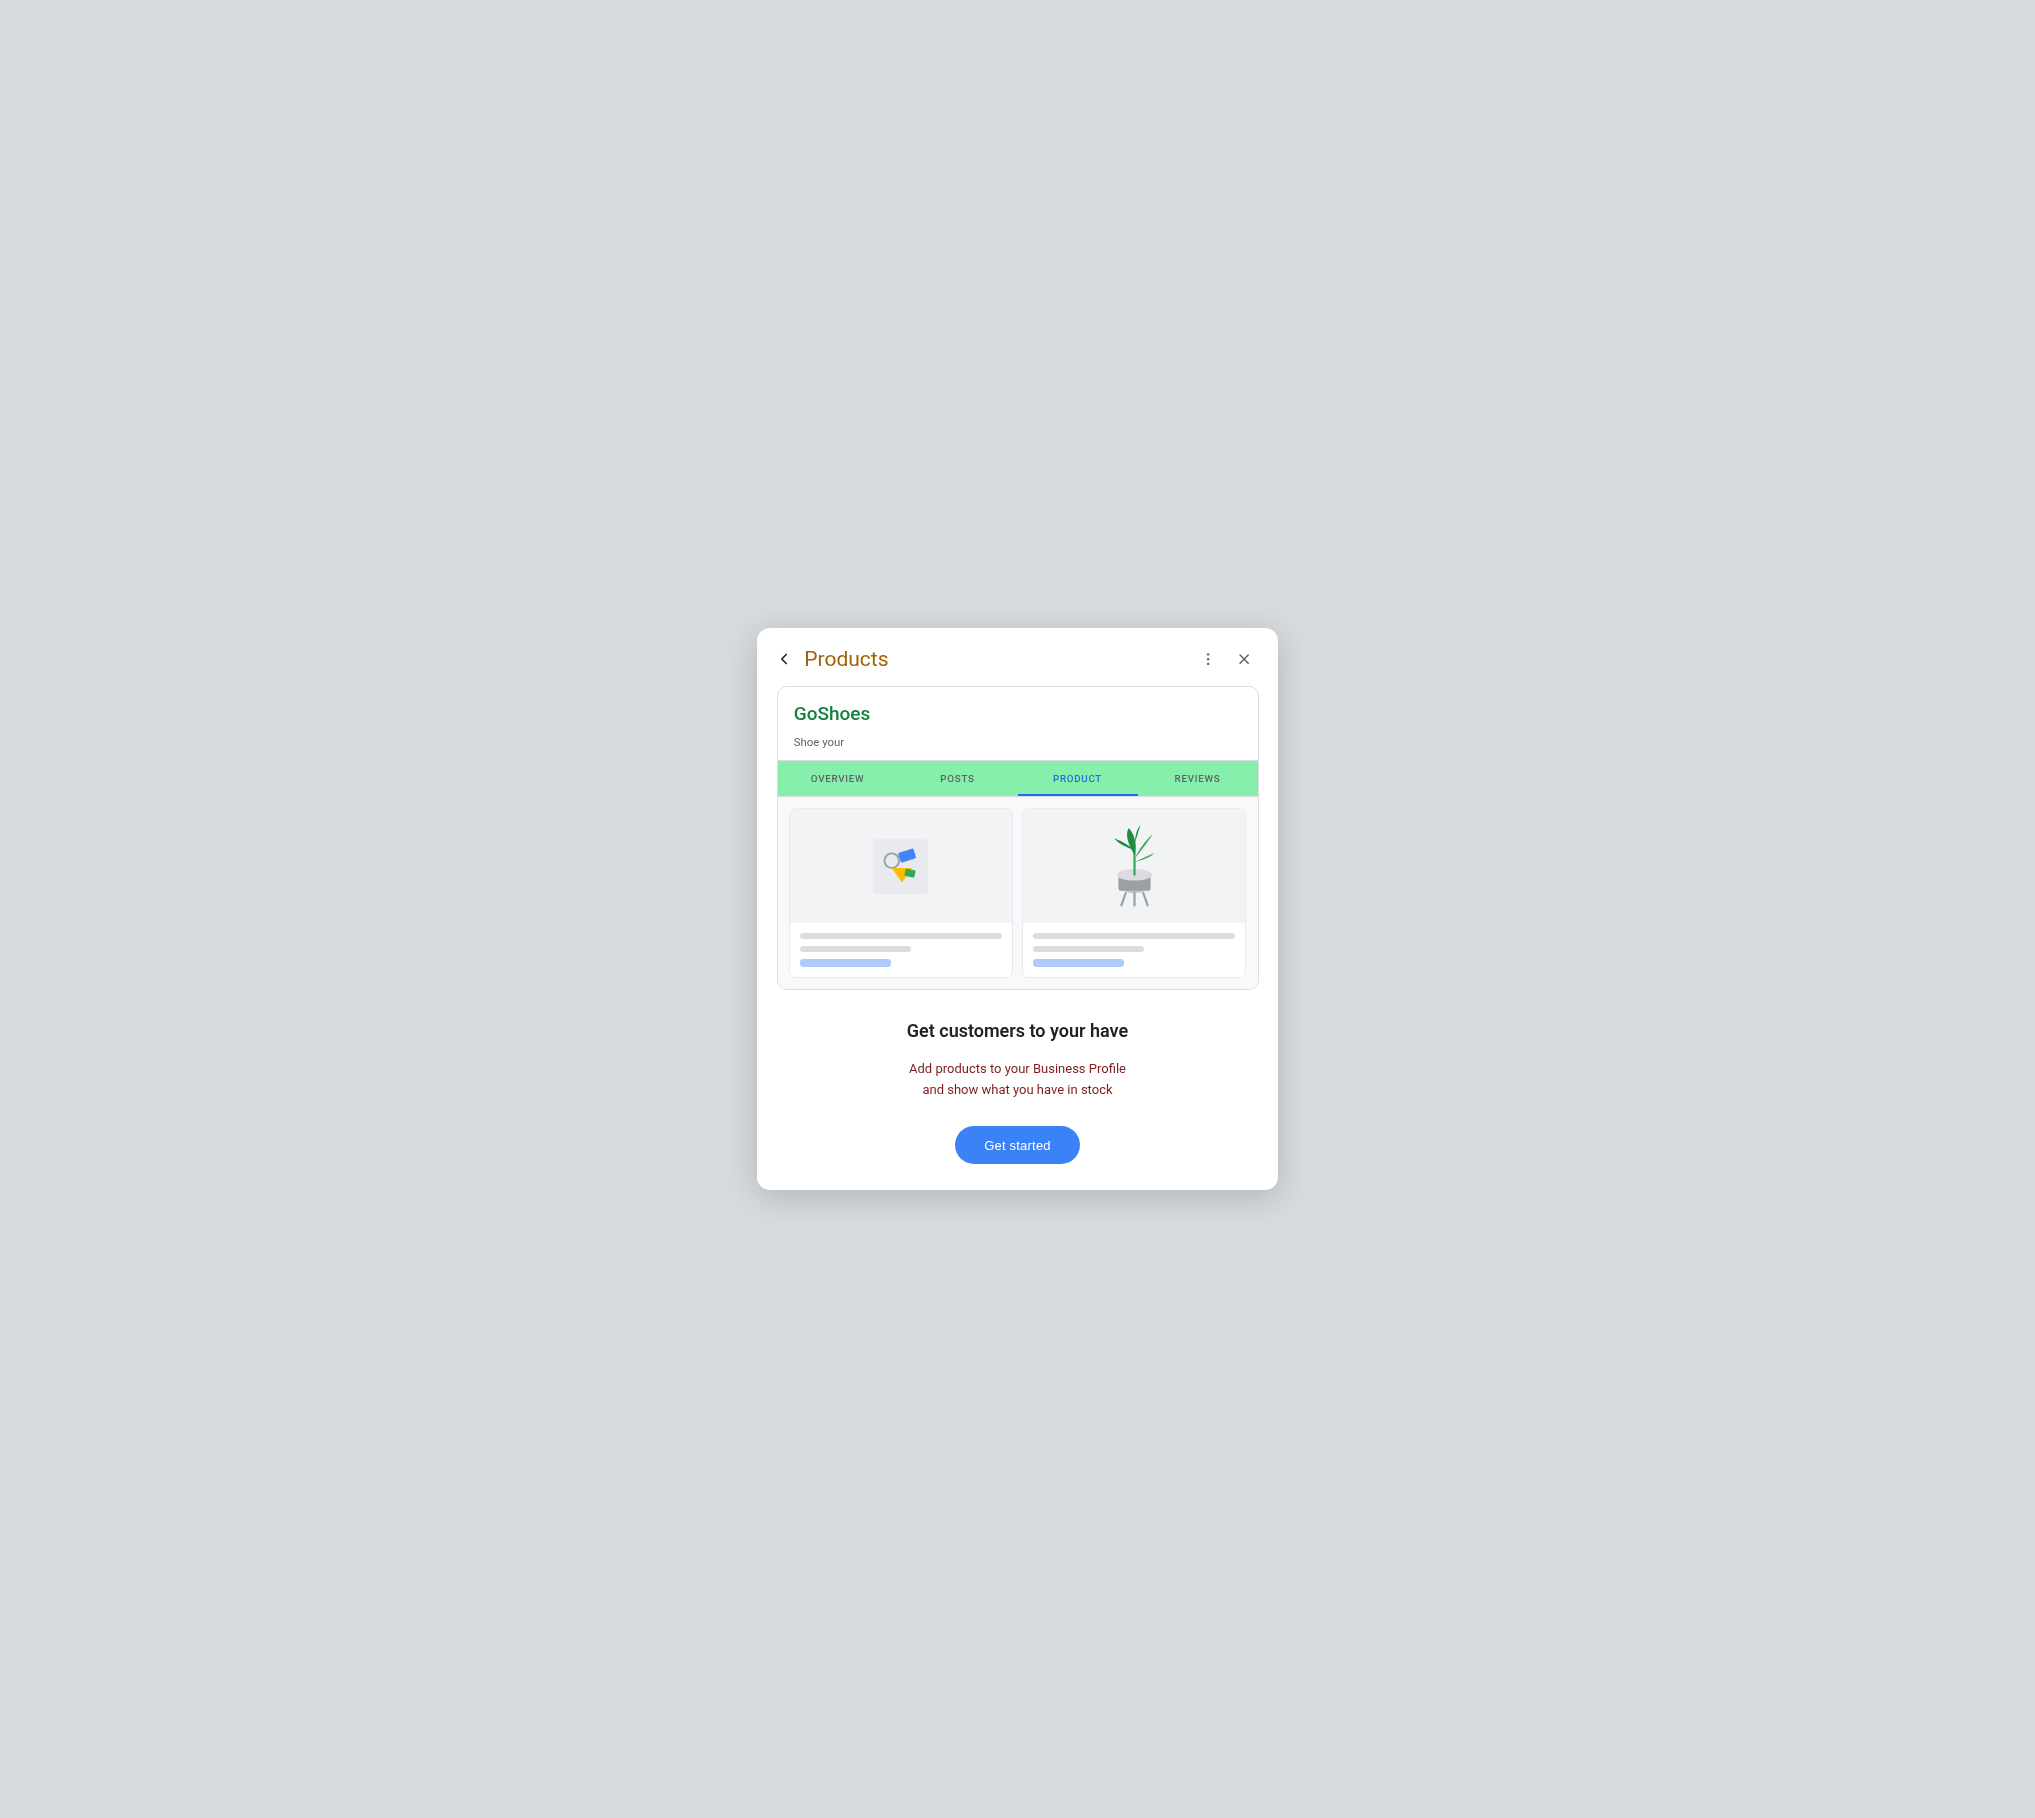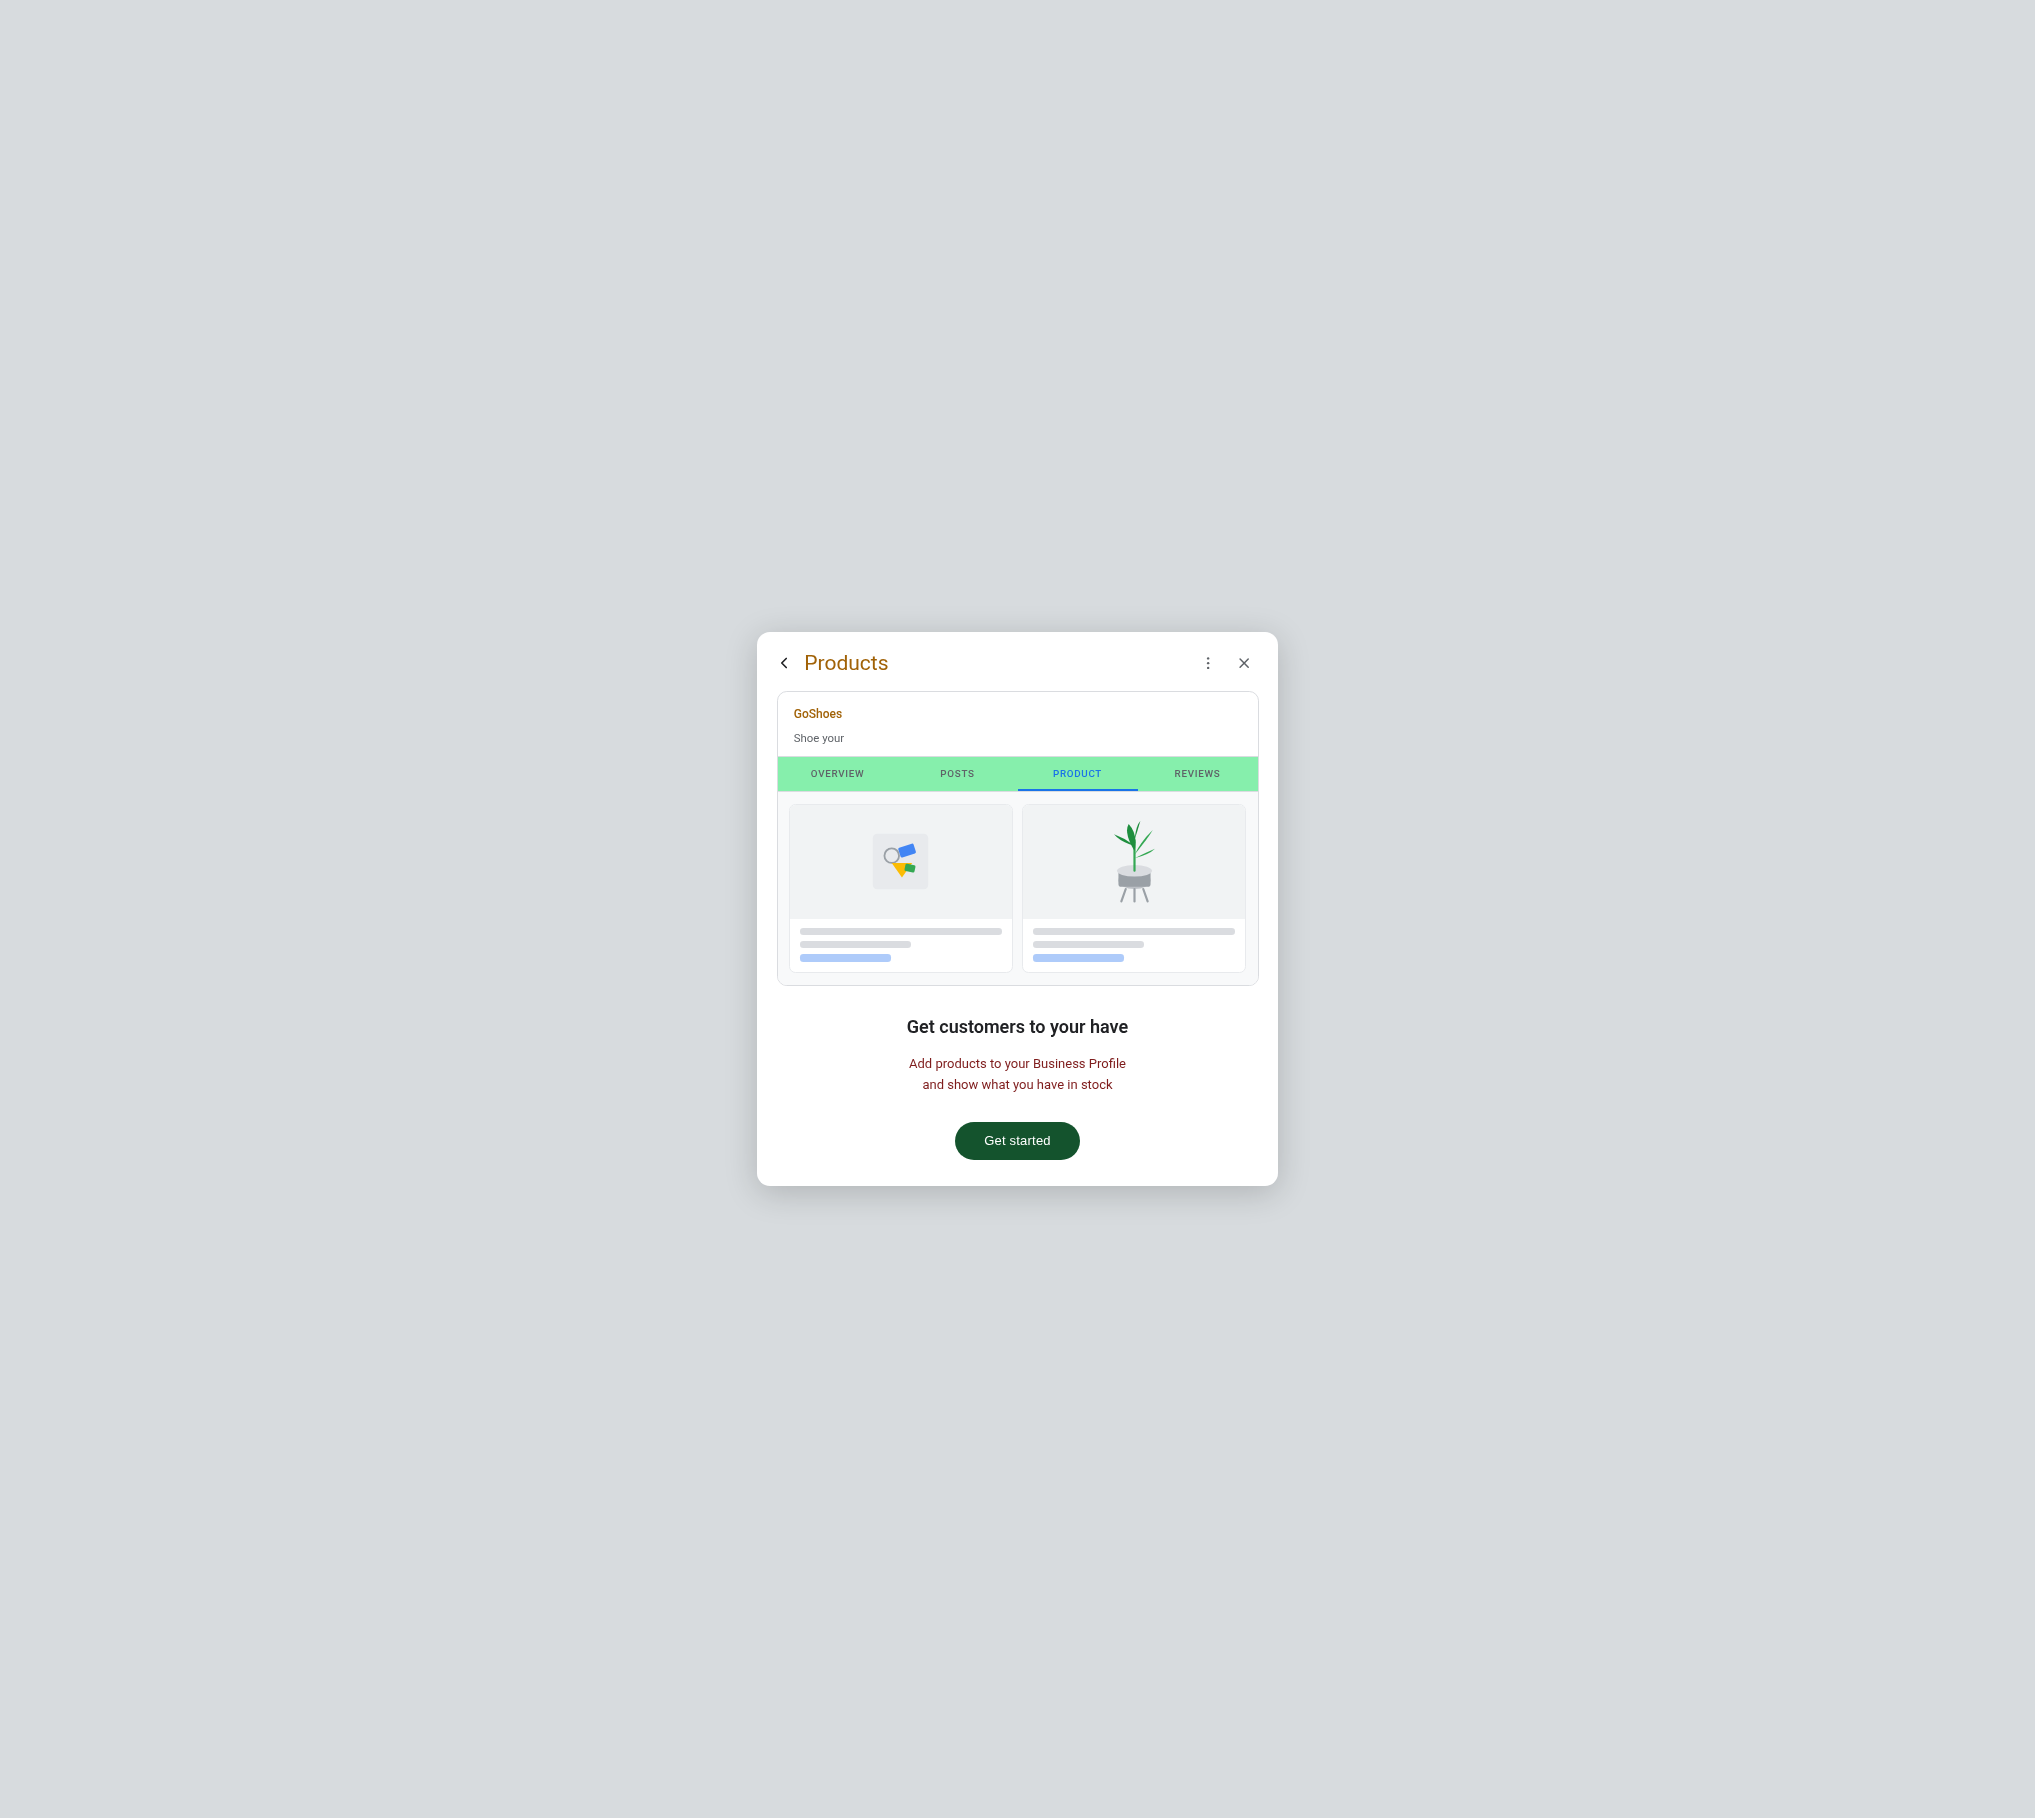--- a/index.html
+++ b/index.html
@@ -86,23 +86,23 @@
       border-radius: 9.8px;
       overflow: hidden;
     }
 
     .business-info {
       padding: 14.7px 16.3px 11.4px;
       border-bottom: 0.8px solid #dadce0;
     }
 
     .business-name {
-      font-size: 12px;
+      font-size: 19px;
       font-weight: 500;
-      color: #a16207;
+      color: #15803d;
       margin-bottom: 10px;
     }
 
     .business-type {
       font-size: 11.4px;
       color: #5f6368;
     }
 
     
     .tabs {
@@ -195,21 +195,21 @@
     }
 
     .sub-text {
       font-size: 13px;
       color: #7f1d1d;
       line-height: 1.6;
       margin-bottom: 26px;
     }
 
     .get-started-btn {
-      background: #14532d;
+      background: #3b82f6;
       color: #fff;
       border: none;
       border-radius: 19.5px;
       padding: 11.4px 29px;
       font-size: 13px;
       font-weight: 500;
       cursor: pointer;
       letter-spacing: 0.2px;
       display: inline-block;
     }

